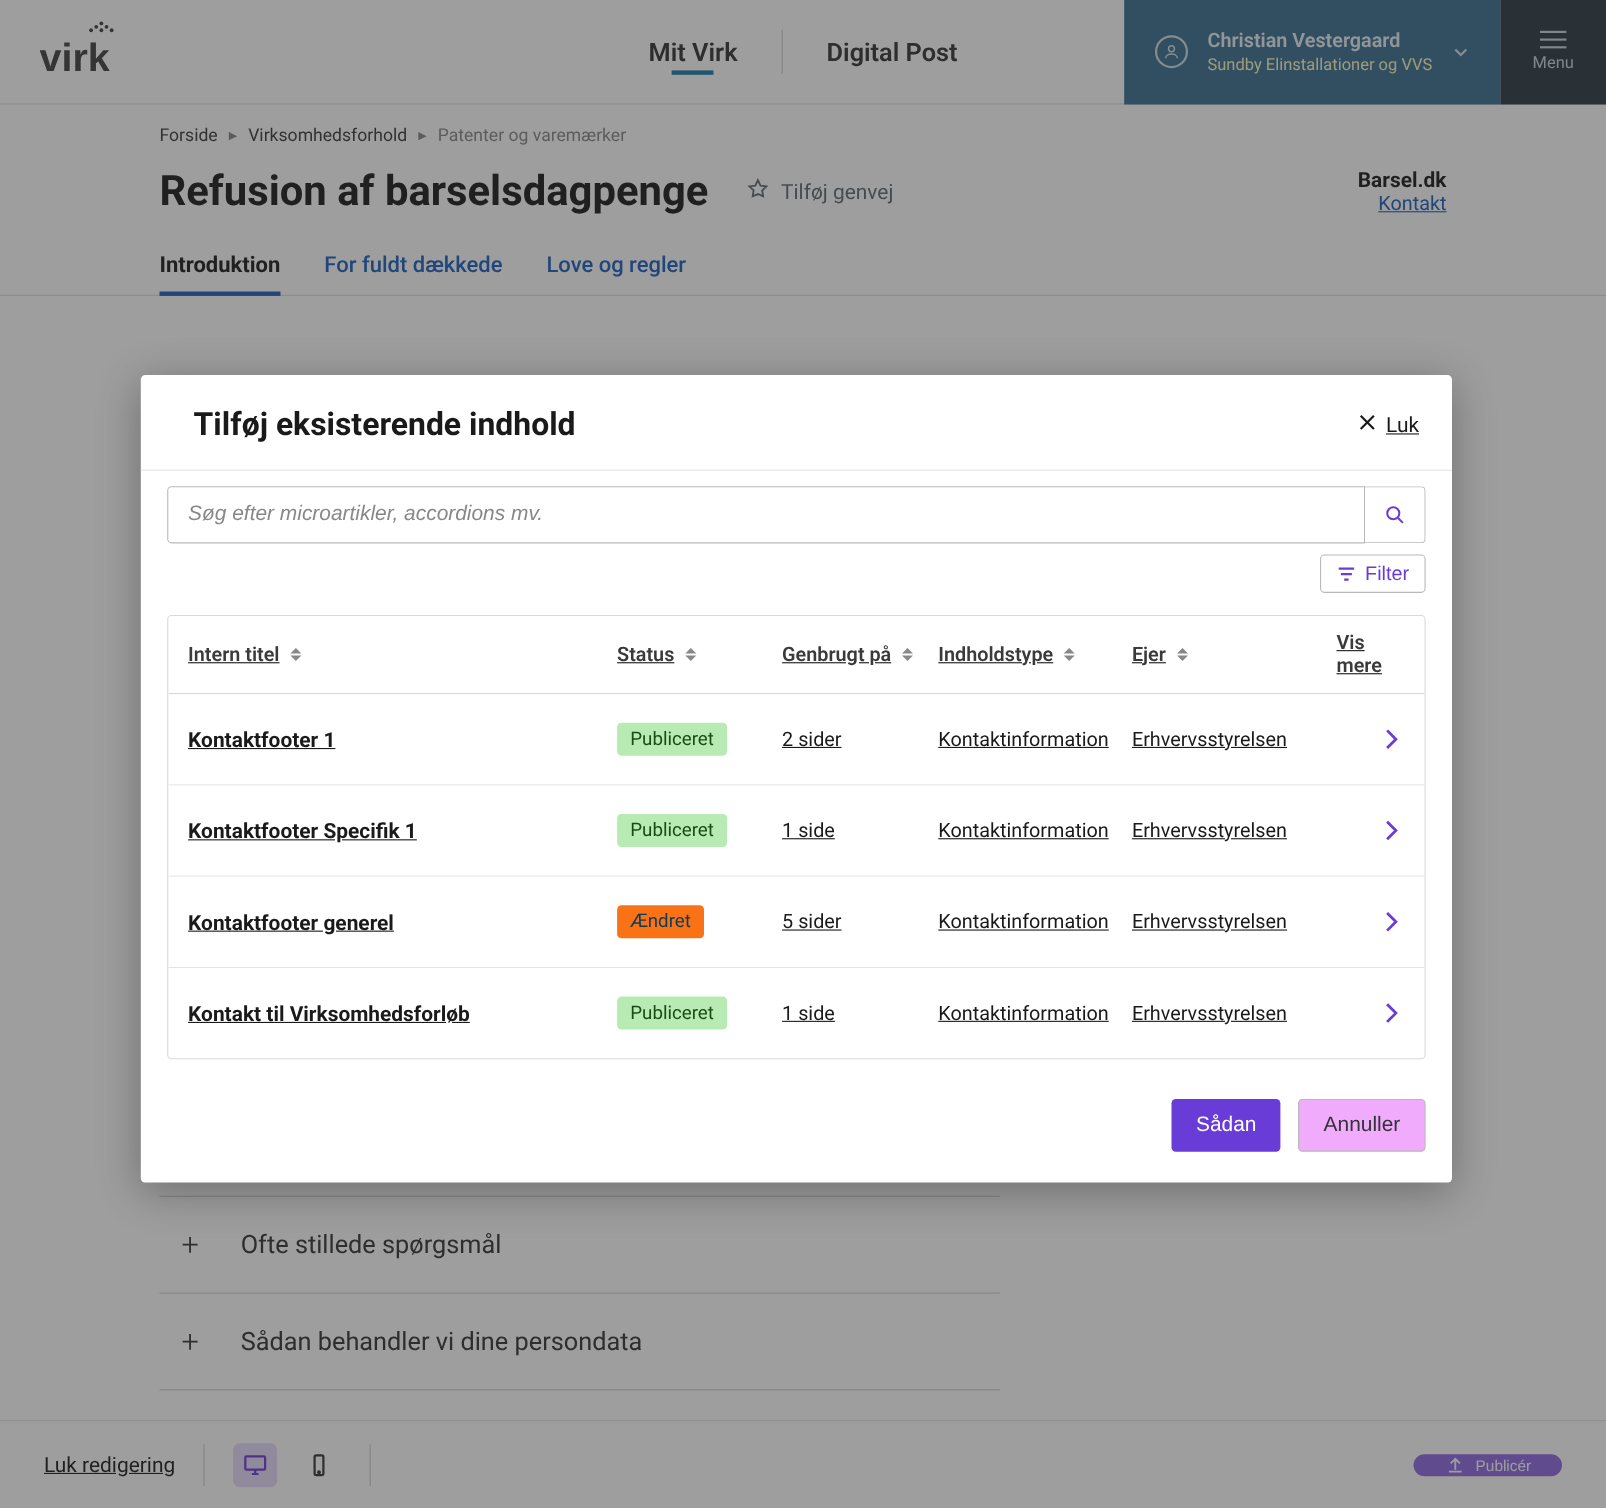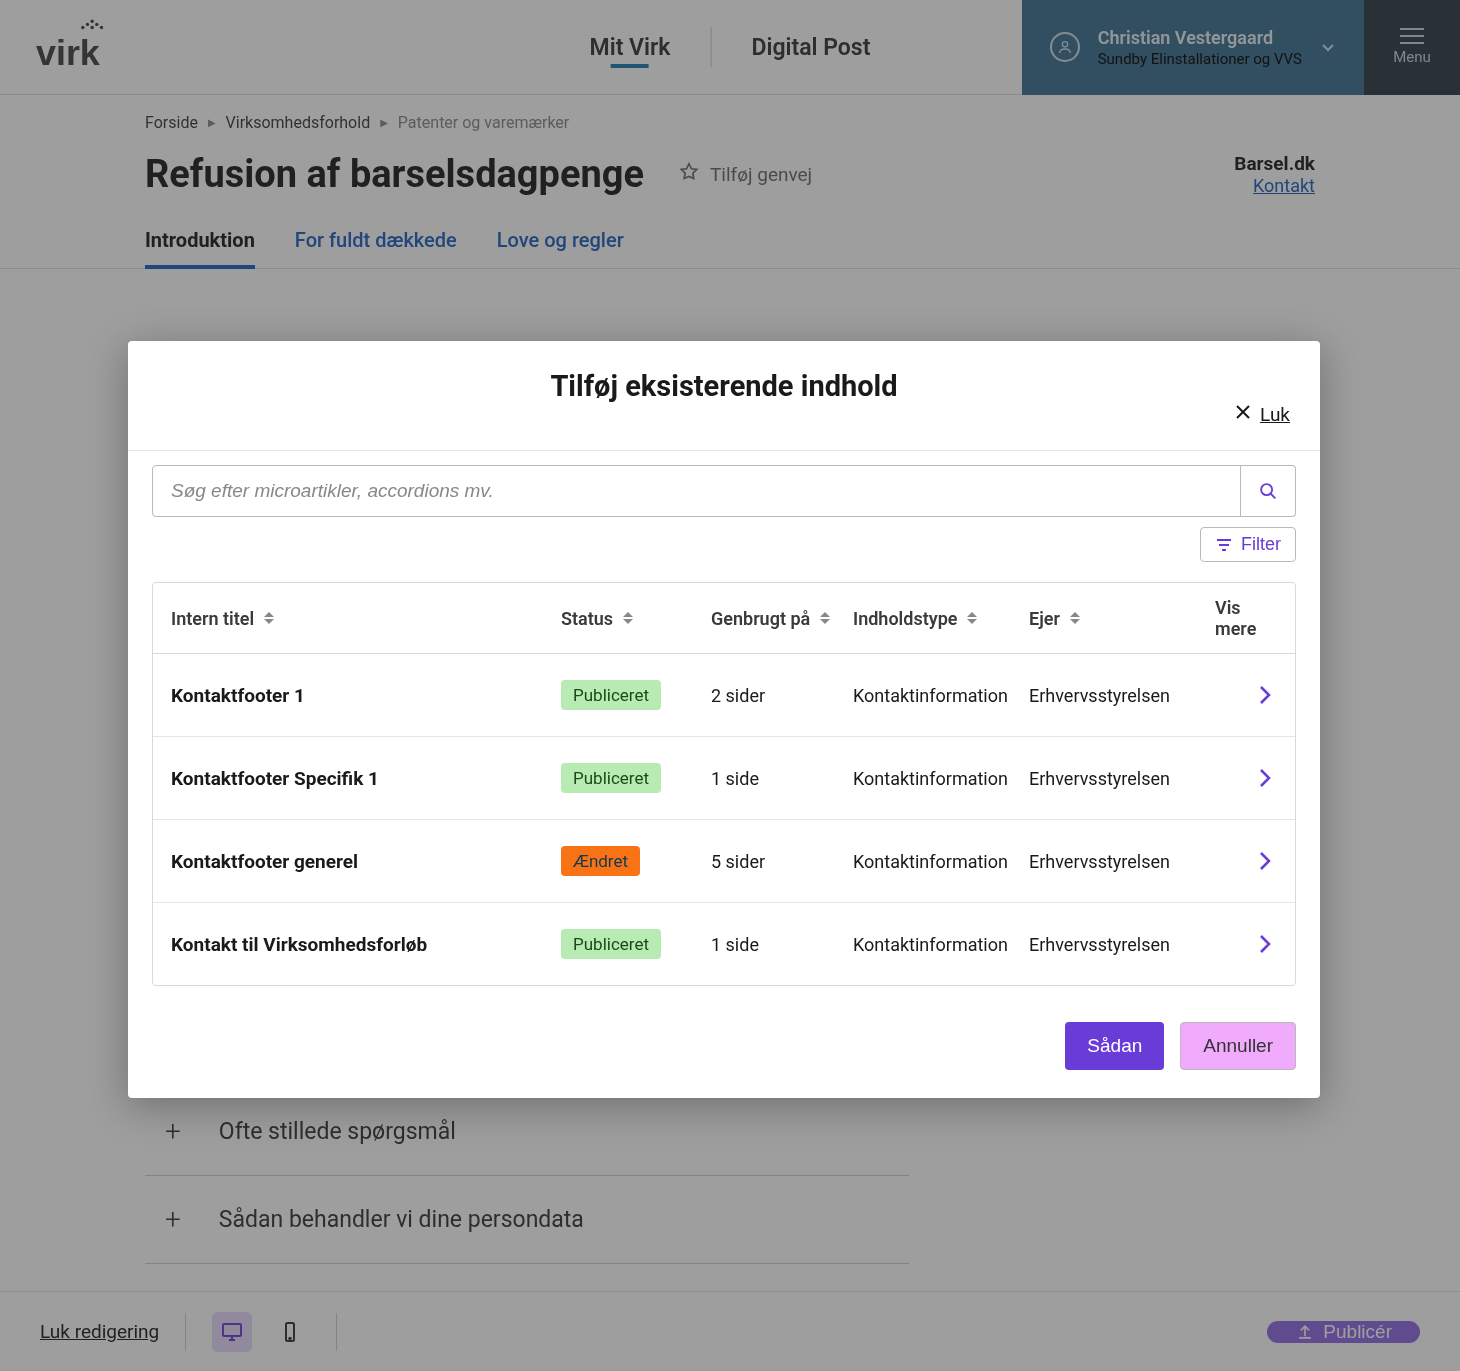--- a/index.html
+++ b/index.html
@@ -9,21 +9,21 @@
   .header { display: flex; align-items: center; height: 95px; background: #fff; border-bottom: 1px solid #ddd; position: relative; }
   .logo { margin-left: 36px; display: flex; align-items: center; }
   .logo svg { width: 78px; height: 58px; }
   .header-center { position: absolute; left: 50%; transform: translateX(-50%); display: flex; align-items: center; height: 100%; gap: 0; }
   .nav-item { padding: 0 40px; font-size: 23px; font-weight: 600; color: #333; height: 95px; display: flex; align-items: center; position: relative; cursor: pointer; }
   .nav-item.active::after { content: ""; position: absolute; bottom: 27px; left: 50%; transform: translateX(-50%); width: 38px; height: 4px; background: #1a7aa9; }
   .nav-divider { width: 1px; height: 40px; background: #ccc; }
   .user-box { margin-left: auto; background: #3a6f8f; color: #fff; display: flex; align-items: center; padding: 12px 28px; height: 95px; gap: 18px; min-width: 325px; }
   .user-icon-circle { width: 30px; height: 30px; border: 2px solid #cfe0ea; border-radius: 50%; display: flex; align-items: center; justify-content: center; }
   .user-text .user-name { font-size: 18px; font-weight: 600; color: #e8f0f5; }
-  .user-text .user-company { font-size: 15px; color: #000000; margin-top: 2px; }
+  .user-text .user-company { font-size: 15px; color: #fef9c3; margin-top: 2px; }
   .user-chevron { margin-left: auto; width: 16px; height: 16px; }
   .menu-box { background: #2a3843; color: #c8d4dc; width: 96px; height: 95px; display: flex; flex-direction: column; align-items: center; justify-content: center; gap: 4px; }
   .menu-lines { width: 24px; display: flex; flex-direction: column; gap: 5px; }
   .menu-lines span { height: 2px; background: #c8d4dc; }
   .menu-label { font-size: 15px; }
   .breadcrumb { padding: 18px 145px 12px; display: flex; align-items: center; gap: 10px; font-size: 16px; color: #3a3a3a; }
   .crumb-sep { color: #888; font-size: 10px; }
   .crumb-last { color: #888; }
 
   
@@ -48,38 +48,38 @@
   .accordion-list { margin: 660px 145px 0; width: 764px; }
   .accordion-item { border-bottom: 1px solid #cfcfcf; padding: 27px 0; display: flex; align-items: center; gap: 38px; font-size: 23px; color: #333; }
   .accordion-list .accordion-item:first-child { border-top: 1px solid #cfcfcf; }
   .plus-icon { font-size: 28px; font-weight: 300; color: #333; margin-left: 20px; }
 
   
   .overlay { position: absolute; inset: 0; background: rgba(40,40,40,0.45); z-index: 50; }
 
   
   .modal { position: absolute; top: 341px; left: 128px; width: 1192px; background: #fff; border-radius: 4px; box-shadow: 0 8px 40px rgba(0,0,0,0.3); z-index: 60; }
-  .modal-header { padding: 28px 30px 24px 30px; display: flex; align-items: center; border-bottom: 1px solid #e5e5e5; flex-direction: column; }
+  .modal-header { padding: 28px 30px 24px 48px; display: flex; align-items: center; border-bottom: 1px solid #e5e5e5; }
   .modal-title { font-size: 29px; font-weight: 700; }
   .modal-close { margin-left: auto; display: flex; align-items: center; gap: 8px; font-size: 19px; cursor: pointer; }
   .modal-close span:last-child { text-decoration: underline; }
   .close-x svg { width: 18px; height: 18px; }
 
   .modal-search-row { padding: 14px 24px 10px; display: flex; gap: 0; }
   .search-input { flex: 1; border: 1px solid #b9b9b9; border-radius: 4px 0 0 4px; padding: 14px 18px; font-size: 19px; color: #555; }
   .search-input::placeholder { color: #888; font-style: italic; }
   .search-btn { width: 55px; border: 1px solid #b9b9b9; border-left: 0; border-radius: 0 4px 4px 0; background: #fff; display: flex; align-items: center; justify-content: center; cursor: pointer; }
   .search-btn svg { width: 22px; height: 22px; stroke: #6a3cd7; }
 
   .filter-row { padding: 0 24px 10px; display: flex; justify-content: flex-end; }
   .filter-btn { border: 1px solid #b9b9b9; border-radius: 4px; padding: 6px 14px; display: flex; align-items: center; gap: 8px; color: #6a3cd7; font-size: 18px; cursor: pointer; background: #fff; }
   .filter-btn svg { width: 18px; height: 18px; }
 
   
-  .table-wrap { margin: 10px 24px 20px; border: 1px solid #d9d9d9; border-radius: 4px; overflow: hidden; }
+  .table-wrap { margin: 10px 24px 20px; border: 1px solid #d9d9d9; border-radius: 4px; overflow: hidden; text-decoration: underline; }
   .table-head { display: grid; grid-template-columns: 390px 150px 142px 176px 186px 1fr; padding: 14px 18px; font-size: 18px; font-weight: 600; color: #3a3a3a; border-bottom: 1px solid #d9d9d9; }
   .th { display: flex; align-items: center; gap: 10px; }
   .sort-icon { display: flex; flex-direction: column; gap: 2px; }
   .sort-icon .tri { width: 0; height: 0; border-left: 5px solid transparent; border-right: 5px solid transparent; }
   .sort-icon .up { border-bottom: 5px solid #888; }
   .sort-icon .down { border-top: 5px solid #888; }
   .th-last { justify-content: flex-end; padding-right: 6px; }
 
   .table-row { display: grid; grid-template-columns: 390px 150px 142px 176px 186px 1fr; padding: 26px 18px; font-size: 18px; border-bottom: 1px solid #e5e5e5; align-items: center; }
   .table-row:last-child { border-bottom: none; }
@@ -97,21 +97,21 @@
   .btn-secondary { background: #f0abfc; color: #333; border: 1px solid #b9b9b9; border-radius: 4px; padding: 12px 22px; font-size: 19px; cursor: pointer; }
 
   
   .bottom-bar { position: absolute; bottom: 0; left: 0; right: 0; height: 80px; background: #fff; border-top: 1px solid #e2e2e2; display: flex; align-items: center; padding: 0 40px; }
   .close-edit { font-size: 19px; text-decoration: underline; color: #1a1a1a; cursor: pointer; }
   .bottom-divider { width: 1px; height: 38px; background: #cfcfcf; margin: 0 26px; }
   .view-toggle { display: flex; gap: 18px; align-items: center; }
   .view-btn { width: 40px; height: 40px; border-radius: 6px; display: flex; align-items: center; justify-content: center; cursor: pointer; }
   .view-btn.active { background: #e6dafb; }
   .view-btn svg { width: 24px; height: 24px; }
-  .publish-btn { margin-left: auto; background: #6a3cd7; background: #7b4fe0; opacity: .85; color: #fff; border: none; border-radius: 999px; padding: 0 28px; font-size: 19px; display: flex; align-items: center; gap: 8px; cursor: pointer; }
+  .publish-btn { margin-left: auto; background: #6a3cd7; background: #7b4fe0; opacity: .85; color: #fff; border: none; border-radius: 999px; padding: 0 28px; font-size: 14px; display: flex; align-items: center; gap: 8px; cursor: pointer; }
   .publish-btn svg { width: 20px; height: 20px; }
 
   
   .dim-content { filter: none; }
 </style>
 </head>
 <body>
 
 <div class="dim-content">
 

